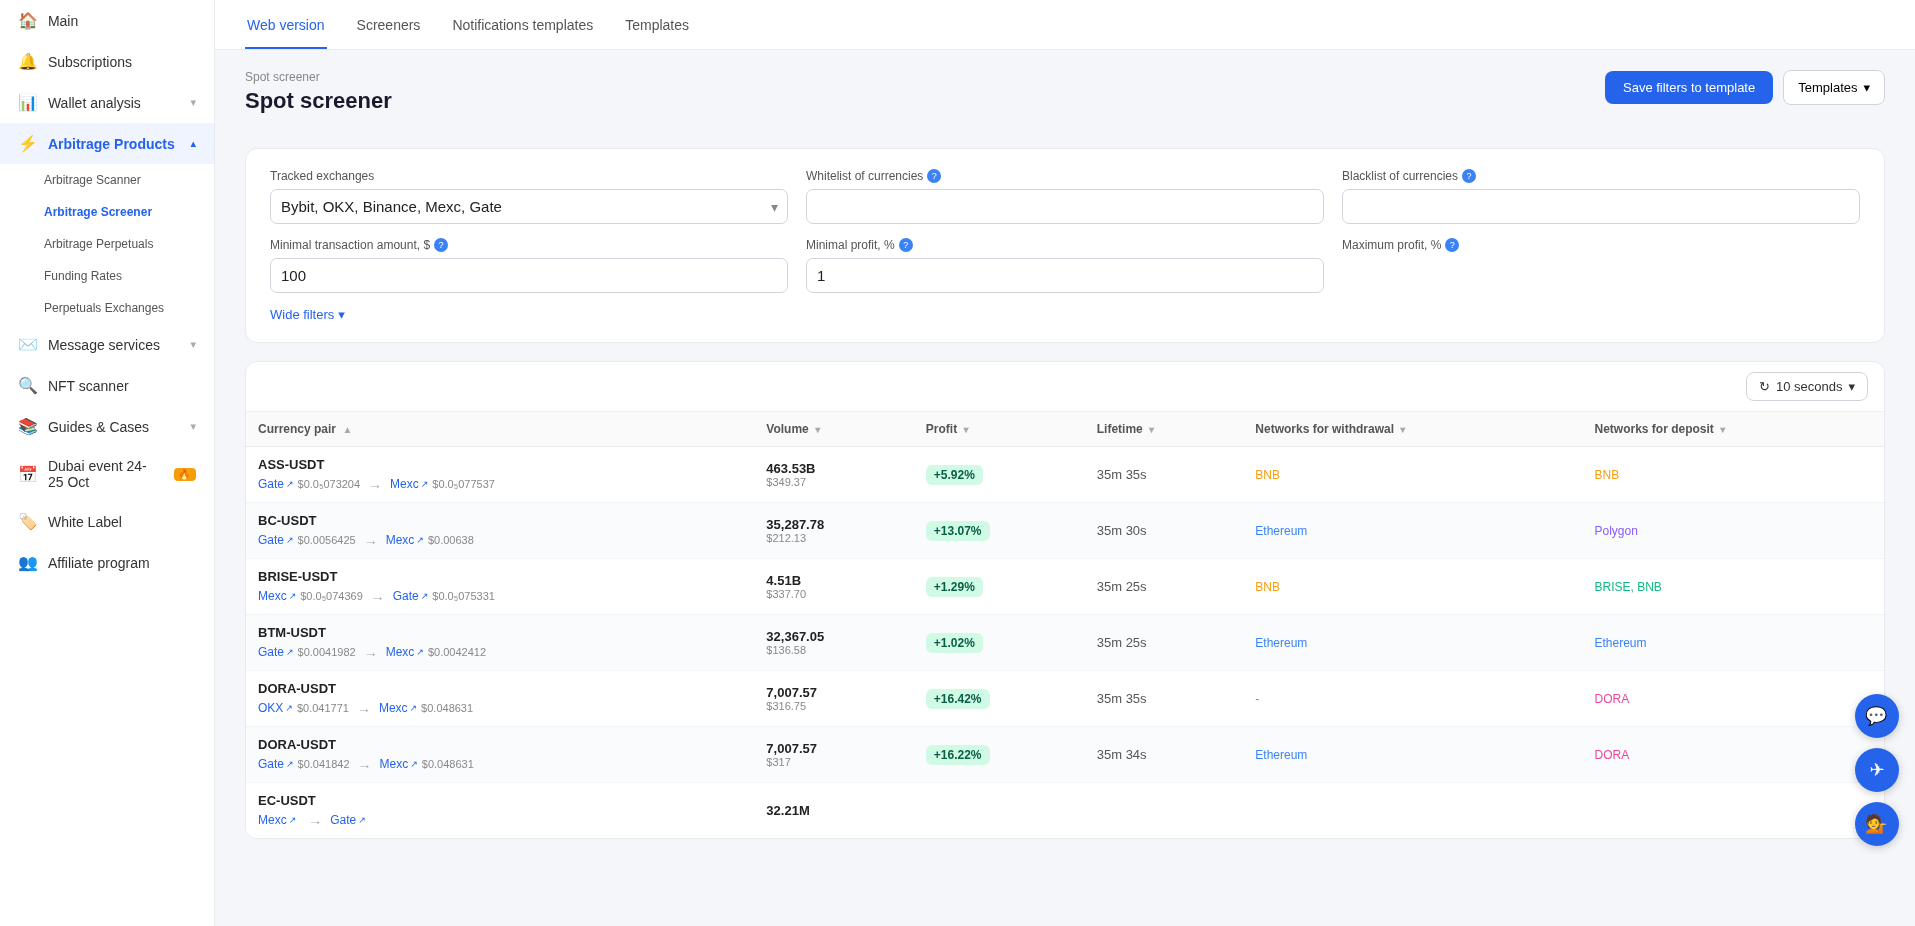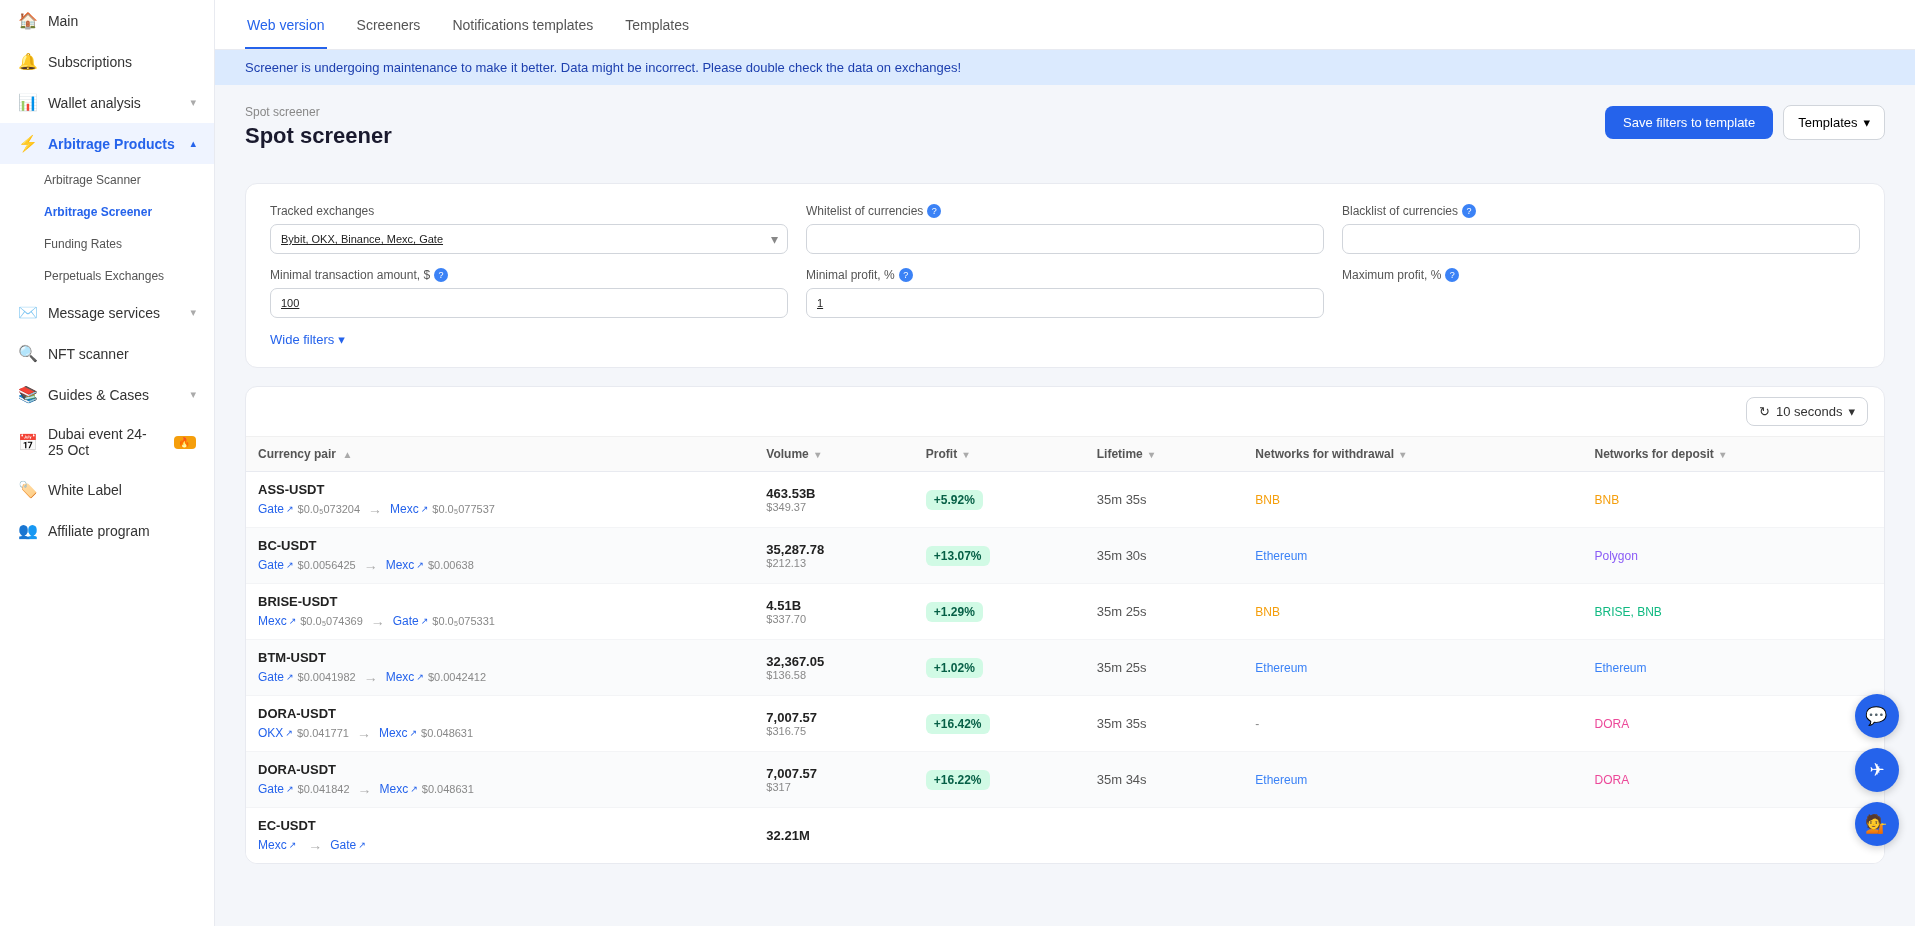--- a/index.html
+++ b/index.html
@@ -115,25 +115,24 @@
       display: inline-flex;
       align-items: center;
       justify-content: center;
       cursor: pointer;
     }
     .filter-group input, .filter-group select {
       width: 100%;
       border: 1px solid #d1d5db;
       border-radius: 7px;
       padding: 8px 10px;
-      font-size: 11px;
+      font-size: 15px;
       color: #222;
       outline: none;
       background: #fff;
-      text-decoration: underline;
     }
     .filter-select-wrapper {
       position: relative;
     }
     .filter-select-wrapper::after {
       content: '▾';
       position: absolute;
       right: 10px;
       top: 50%;
       transform: translateY(-50%);
@@ -289,20 +288,23 @@
     <span class="chevron" style="color:#2563eb;">▴</span>
   </div>
 
   <div class="sidebar-sub-item">
     <span>Arbitrage Scanner</span>
   </div>
   <div class="sidebar-sub-item active">
     <span>Arbitrage Screener</span>
   </div>
   <div class="sidebar-sub-item">
+    <span>Arbitrage Perpetuals</span>
+  </div>
+  <div class="sidebar-sub-item">
     <span>Funding Rates</span>
   </div>
   <div class="sidebar-sub-item">
     <span>Perpetuals Exchanges</span>
   </div>
   <div class="sidebar-item">
     <span class="icon">✉️</span>
     <span>Message services</span>
     <span class="chevron">▾</span>
   </div>
@@ -332,23 +334,20 @@
 
 <div id="main">
 
   <div id="topnav">
     <div class="nav-tab active">Web version</div>
     <div class="nav-tab">Screeners</div>
     <div class="nav-tab">Notifications templates</div>
     <div class="nav-tab">Templates</div>
   </div>
 
-  <div id="alert-banner">
-    <span>Screener is undergoing maintenance to make it better. Data might be incorrect. Please double check the data on exchanges!</span>
-  </div>
 
   <div id="content">
 
     <div style="display:flex; justify-content:space-between; align-items:flex-start; margin-bottom:16px;">
       <div>
         <div class="breadcrumb">Spot screener</div>
         <div class="page-title">Spot screener</div>
       </div>
       <div class="header-right">
         <button class="save-btn">Save filters to template</button>

